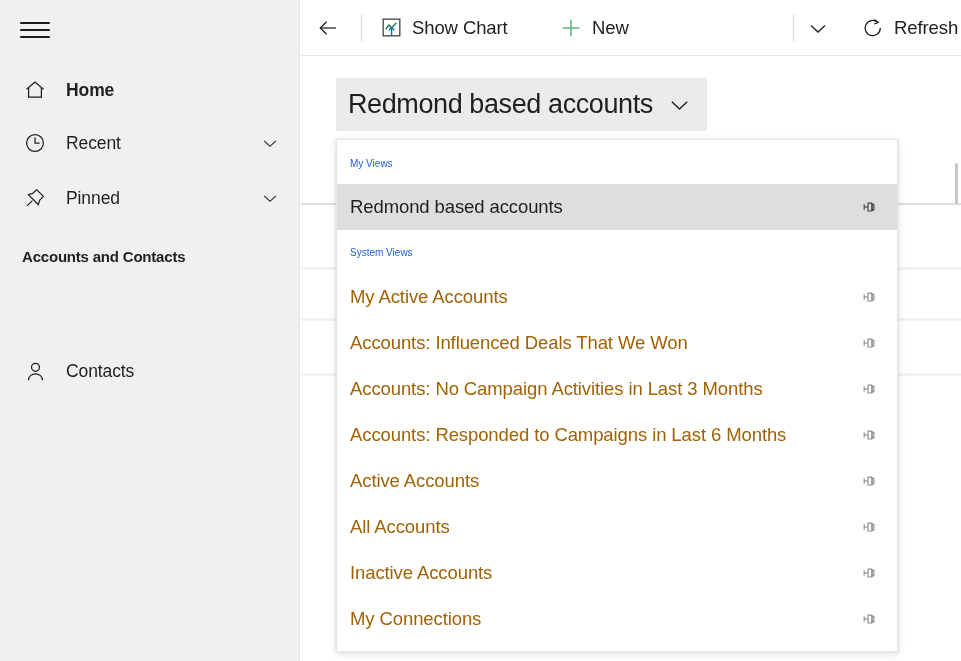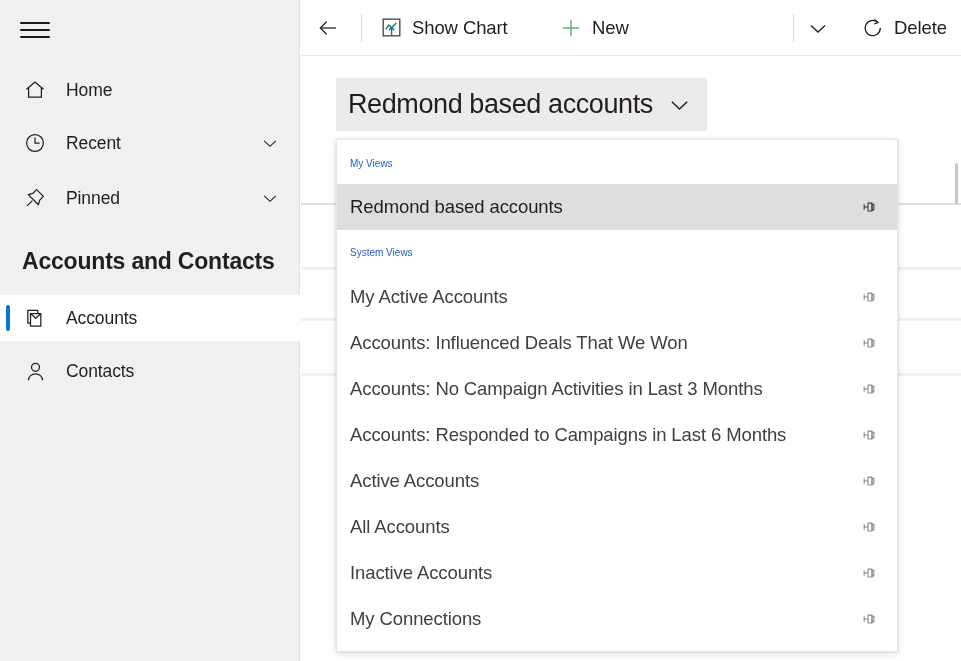--- a/index.html
+++ b/index.html
@@ -60,21 +60,21 @@
   }
   .nav-chev {
     position: absolute;
     right: 20px;
     width: 20px; height: 20px;
     display: flex; align-items: center; justify-content: center;
   }
   #grp-header {
     position: absolute;
     left: 22px; top: 248px;
-    font-size: 23px;
+    font-size: 15px;
     font-weight: bold;
     color: #201f1e;
     letter-spacing: -0.2px;
   }
   .sub-item {
     position: absolute;
     left: 0;
     width: 300px; height: 46px;
     display: flex; align-items: center;
     cursor: pointer;
@@ -199,21 +199,21 @@
   .fly-item {
     position: relative;
     height: 46px;
     display: flex; align-items: center;
     padding-left: 13px;
     cursor: pointer;
   }
   .fly-item.highlighted { background: #dedede; }
   .fly-item .fi-label {
     font-size: 18.5px;
-    color: #404040;
+    color: #a16207;
     letter-spacing: -0.1px;
   }
   .fly-item.highlighted .fi-label { color: #201f1e; }
   .fly-item .fi-pin {
     position: absolute;
     right: 20px; top: 50%;
     transform: translateY(-50%);
     width: 22px; height: 22px;
     display: flex; align-items: center; justify-content: center;
     cursor: pointer;
@@ -225,21 +225,21 @@
 <div id="app">
 
   <div id="sidebar">
 
     <div id="hamburger">
       <i></i>
         <i></i>
         <i></i>
     </div>
 
-    <div class="nav-item" style="top:68px;">
+    <div class="nav-item" style="top:68px;font-weight:bold;">
       <span class="nav-icon">
         <svg width="24" height="24" viewBox="0 0 24 24" fill="none" stroke="#201f1e" stroke-width="1.25">
           <path d="M3.5 11.2 12 4l8.5 7.2"></path>
           <path d="M5.6 10.1V19.2h12.8V10.1"></path>
         </svg>
       </span>
       <span class="nav-label">Home</span>
     </div>
 
     <div class="nav-item" style="top:121px;">
@@ -267,31 +267,20 @@
       <span class="nav-label">Pinned</span>
       <span class="nav-chev">
         <svg width="22" height="22" viewBox="0 0 24 24" fill="none" stroke="#201f1e" stroke-width="1.3">
           <path d="M5 9.5 12 16l7-6.5"></path>
         </svg>
       </span>
     </div>
 
     <div id="grp-header">Accounts and Contacts</div>
 
-    <div class="sub-item selected" style="top:295px;">
-      <span class="selbar"></span>
-      <span class="sub-icon">
-        <svg width="25" height="25" viewBox="0 0 24 24" fill="none" stroke="#201f1e" stroke-width="1.2" stroke-linejoin="round">
-          <path d="M4.6 4.3h9.6v12.1H4.6z"></path>
-          <path d="M7.2 7.2h9.9v12.1H7.2z" fill="#ffffff"></path>
-          <path d="M7.2 7.2l5 4.6 5-4.6"></path>
-        </svg>
-      </span>
-      <span class="sub-label">Accounts</span>
-    </div>
 
     <div class="sub-item" style="top:348px;">
       <span class="sub-icon">
         <svg width="25" height="25" viewBox="0 0 24 24" fill="none" stroke="#201f1e" stroke-width="1.2">
           <circle cx="12" cy="8" r="3.8"></circle>
           <path d="M5.3 20.4c0-3.7 3-6.1 6.7-6.1s6.7 2.4 6.7 6.1"></path>
         </svg>
       </span>
       <span class="sub-label">Contacts</span>
     </div>
@@ -345,21 +334,21 @@
       <span class="cmd-txt"></span>
     </div>
 
     <div class="cmd" style="left:560px;">
       <span class="cmd-ico">
         <svg width="24" height="24" viewBox="0 0 24 24" fill="none" stroke="#201f1e" stroke-width="1.3">
           <path d="M19.3 12a7.6 7.6 0 1 1-2.6-5.7"></path>
           <path d="M13.4 3.5l3.6 3.1-3.9 1.4"></path>
         </svg>
       </span>
-      <span class="cmd-txt">Delete</span>
+      <span class="cmd-txt">Refresh</span>
     </div>
   </div>
 
   <div id="gridbg">
     <div class="gridline strong" style="top:147px; height:2px;"></div>
     <div class="gridline" style="top:211px; height:3px;"></div>
     <div class="gridline" style="top:262px; height:3px;"></div>
     <div class="gridline" style="top:317px; height:3px;"></div>
     <div id="scrollthumb"></div>
   </div>

